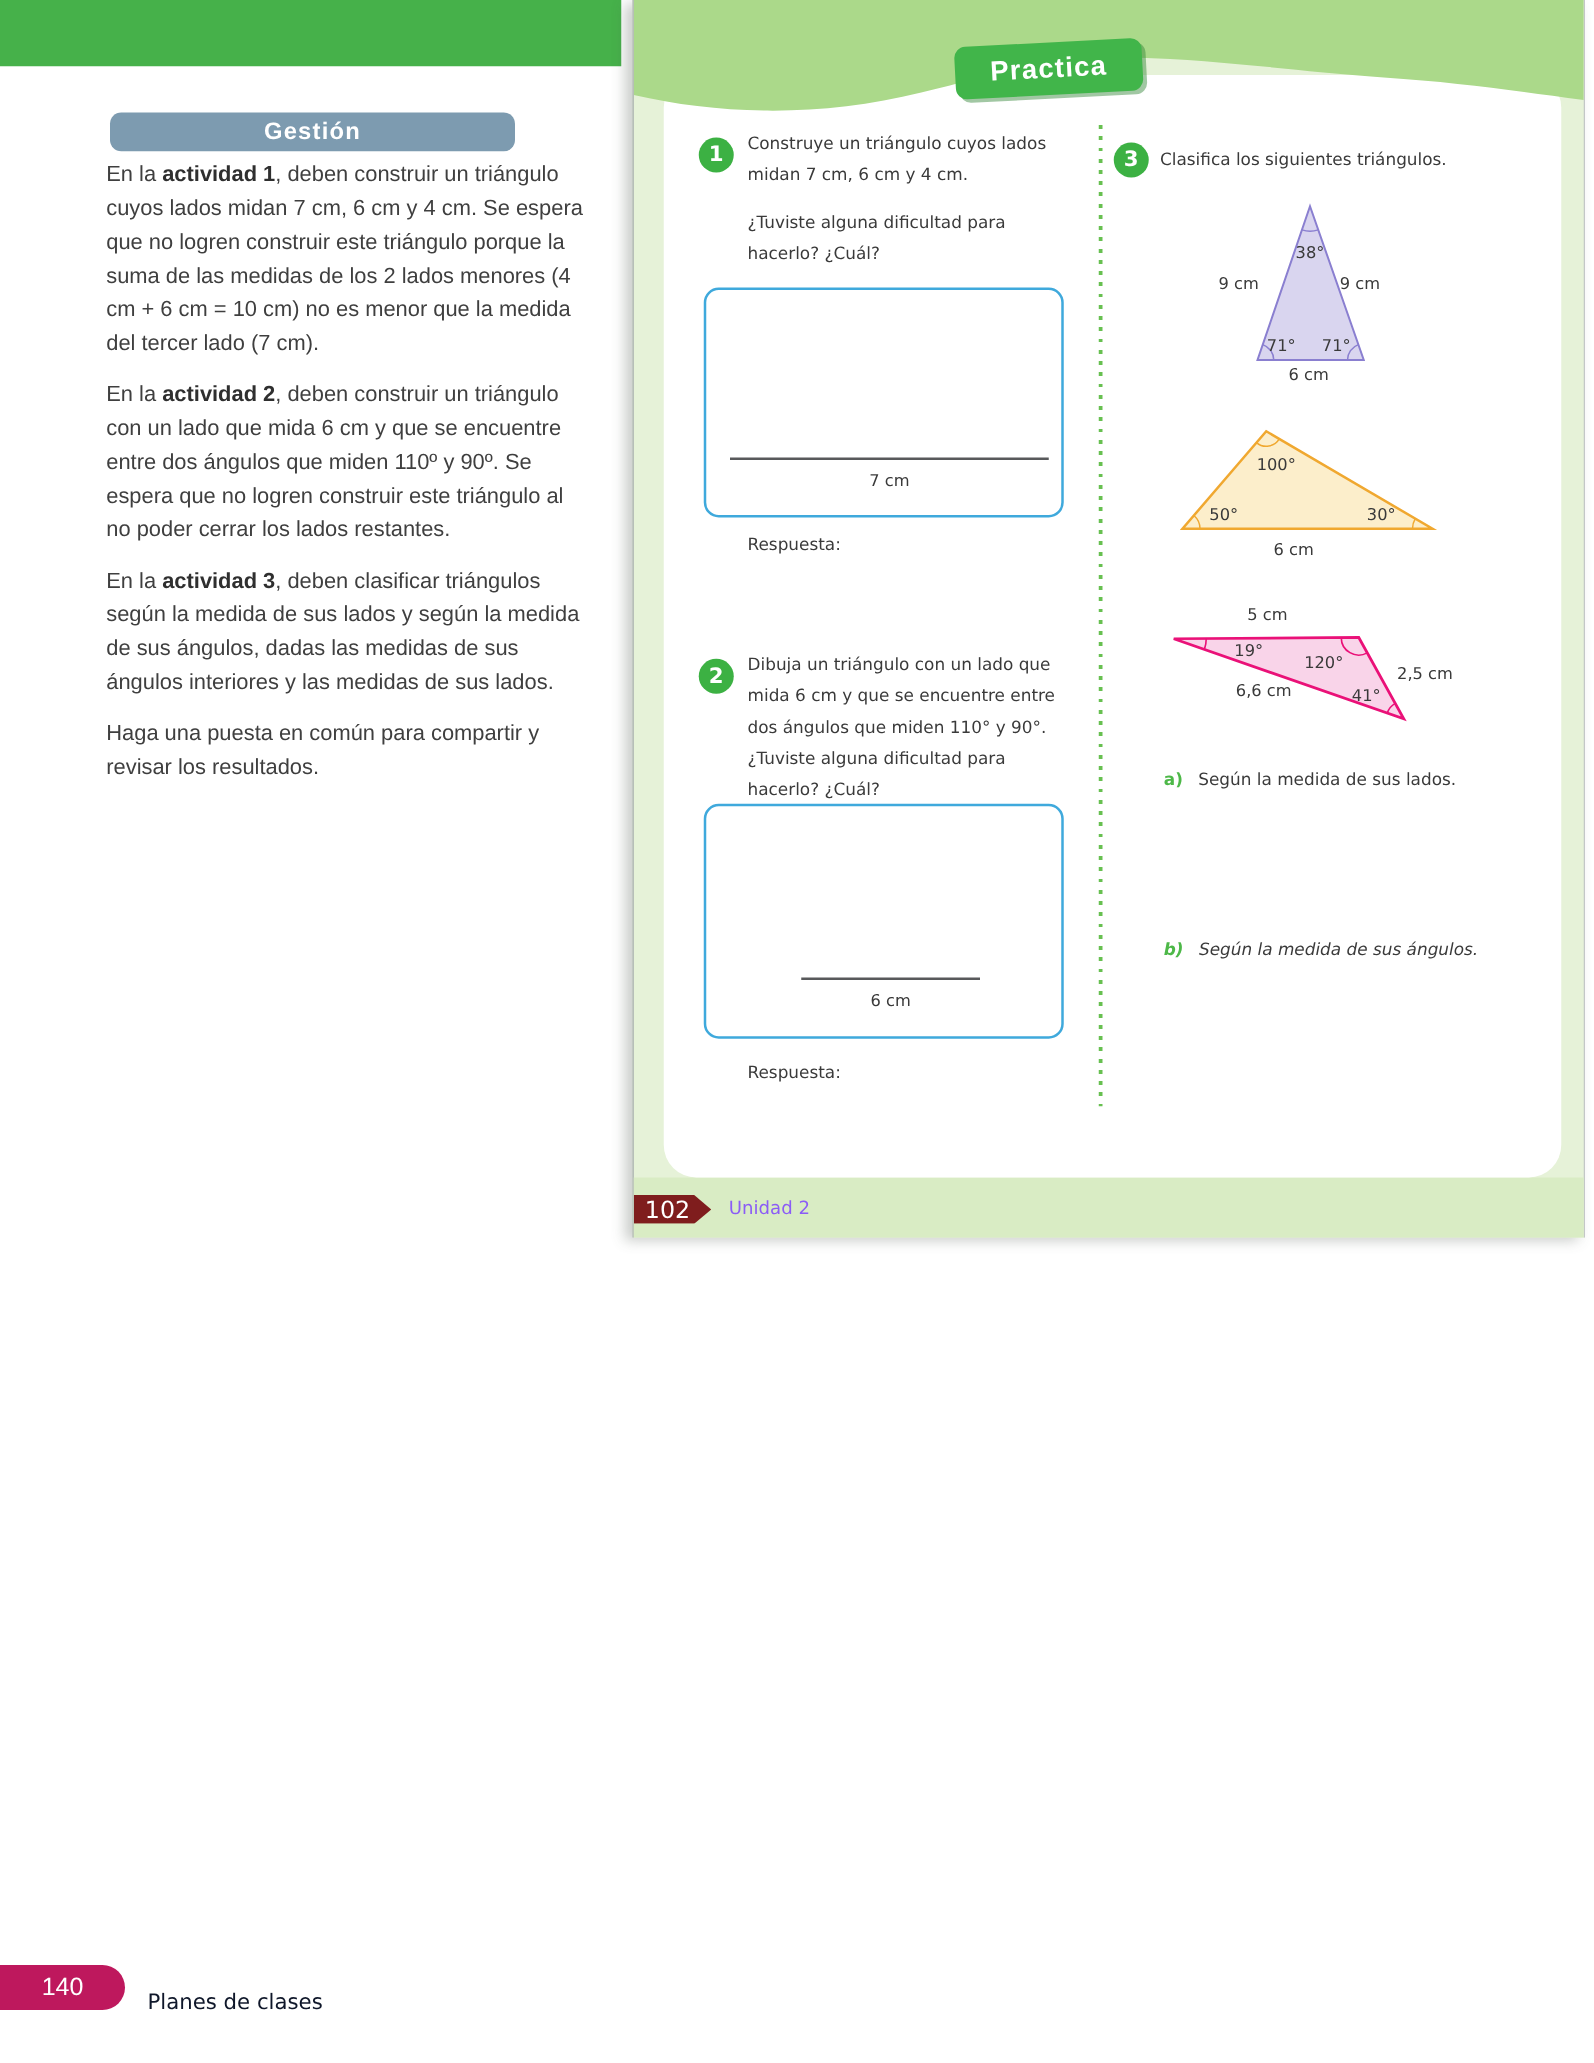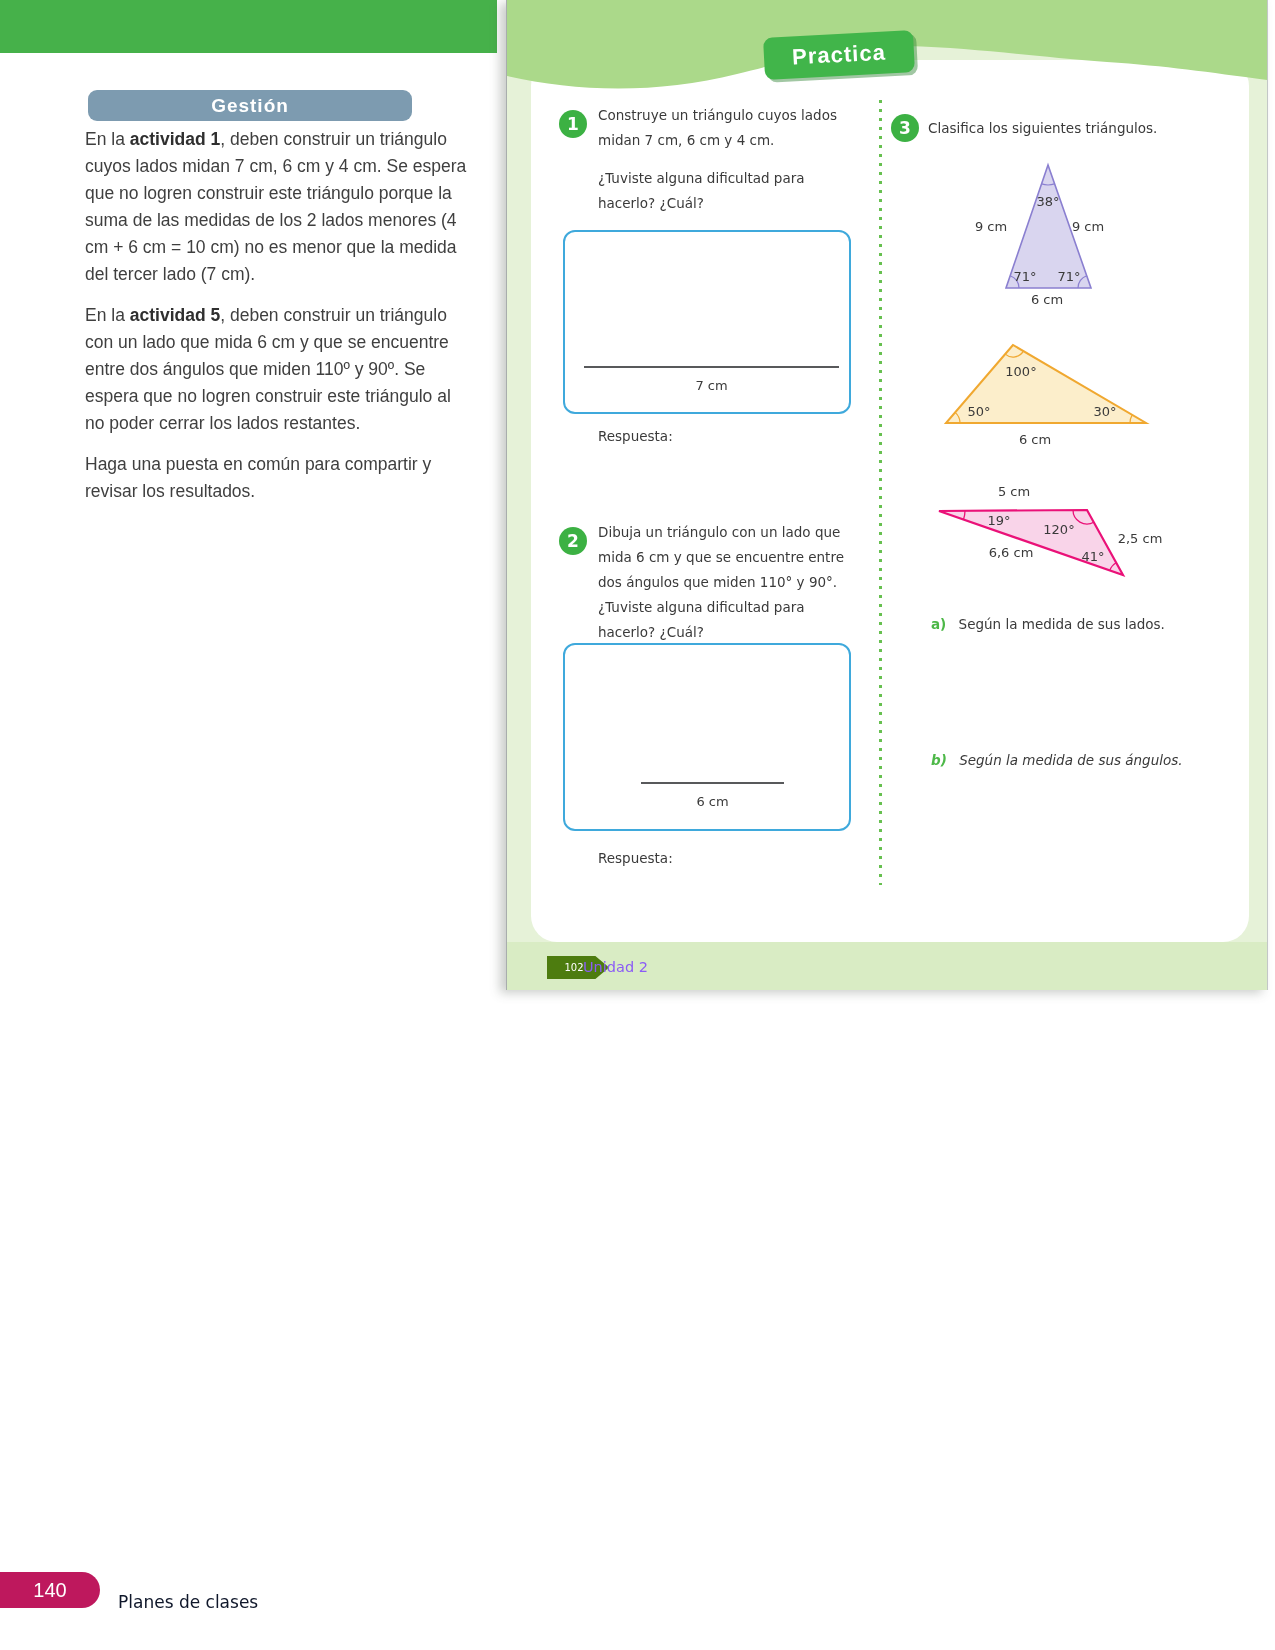--- a/index.html
+++ b/index.html
@@ -45,38 +45,39 @@
               display:flex;align-items:center;justify-content:center;}
   .stmt{position:absolute;font-size:13.5px;line-height:25px;color:#3a3a3a;}
   .answer-box{position:absolute;border:2px solid #3fa9dc;border-radius:12px;background:#ffffff;}
   .seg-line{position:absolute;height:2px;background:#58595b;}
   .seg-label{position:absolute;font-size:13px;color:#3a3a3a;}
   .respuesta{position:absolute;font-size:13.5px;color:#3a3a3a;}
   .item-letter{color:#4db848;font-weight:bold;}
   .fig{position:absolute;}
   .fig text{font-family:"DejaVu Sans",sans-serif;font-size:13px;fill:#3a3a3a;}
 
-  .page-tab{position:absolute;left:0;top:956px;width:62px;height:23px;background:#4d7c0f;
+  .page-tab{position:absolute;left:0;top:956px;width:62px;height:23px;background:#7f1d1d;
             clip-path:polygon(0 0,78% 0,100% 50%,78% 100%,0 100%);
-            color:#ffffff;font-size:10px;display:flex;align-items:center;justify-content:center;
-            padding-right:8px;box-sizing:border-box;margin-left:40px;}
+            color:#ffffff;font-size:19px;display:flex;align-items:center;justify-content:center;
+            padding-right:8px;box-sizing:border-box;}
   .page-tab-label{position:absolute;left:76px;top:959px;font-size:14.5px;color:#8b5cf6;}
 </style>
 </head>
 <body>
 
 <div class="canvas">
 
   <div class="teacher-topbar"></div>
 
   <div class="gestion-header">Gestión</div>
 
   <div class="teacher-text">
     <p><span>En la </span><strong>actividad 1</strong><span>, deben construir un triángulo cuyos lados midan 7 cm, 6 cm y 4 cm. Se espera que no logren construir este triángulo porque la suma de las medidas de los 2 lados menores (4 cm + 6 cm = 10 cm) no es menor que la medida del tercer lado (7 cm).</span></p>
-    <p><span>En la </span><strong>actividad 5</strong><span>, deben construir un triángulo con un lado que mida 6 cm y que se encuentre entre dos ángulos que miden 110º y 90º. Se espera que no logren construir este triángulo al no poder cerrar los lados restantes.</span></p>
+    <p><span>En la </span><strong>actividad 2</strong><span>, deben construir un triángulo con un lado que mida 6 cm y que se encuentre entre dos ángulos que miden 110º y 90º. Se espera que no logren construir este triángulo al no poder cerrar los lados restantes.</span></p>
+    <p><span>En la </span><strong>actividad 3</strong><span>, deben clasificar triángulos según la medida de sus lados y según la medida de sus ángulos, dadas las medidas de sus ángulos interiores y las medidas de sus lados.</span></p>
     <p><span>Haga una puesta en común para compartir y revisar los resultados.</span></p>
   </div>
 
   <div class="teacher-footer-pill">140</div>
   <div class="teacher-footer-label">Planes de clases</div>
 
   <div class="student-page">
 
     <div class="bottom-strip"></div>
     <div class="white-card"></div>

